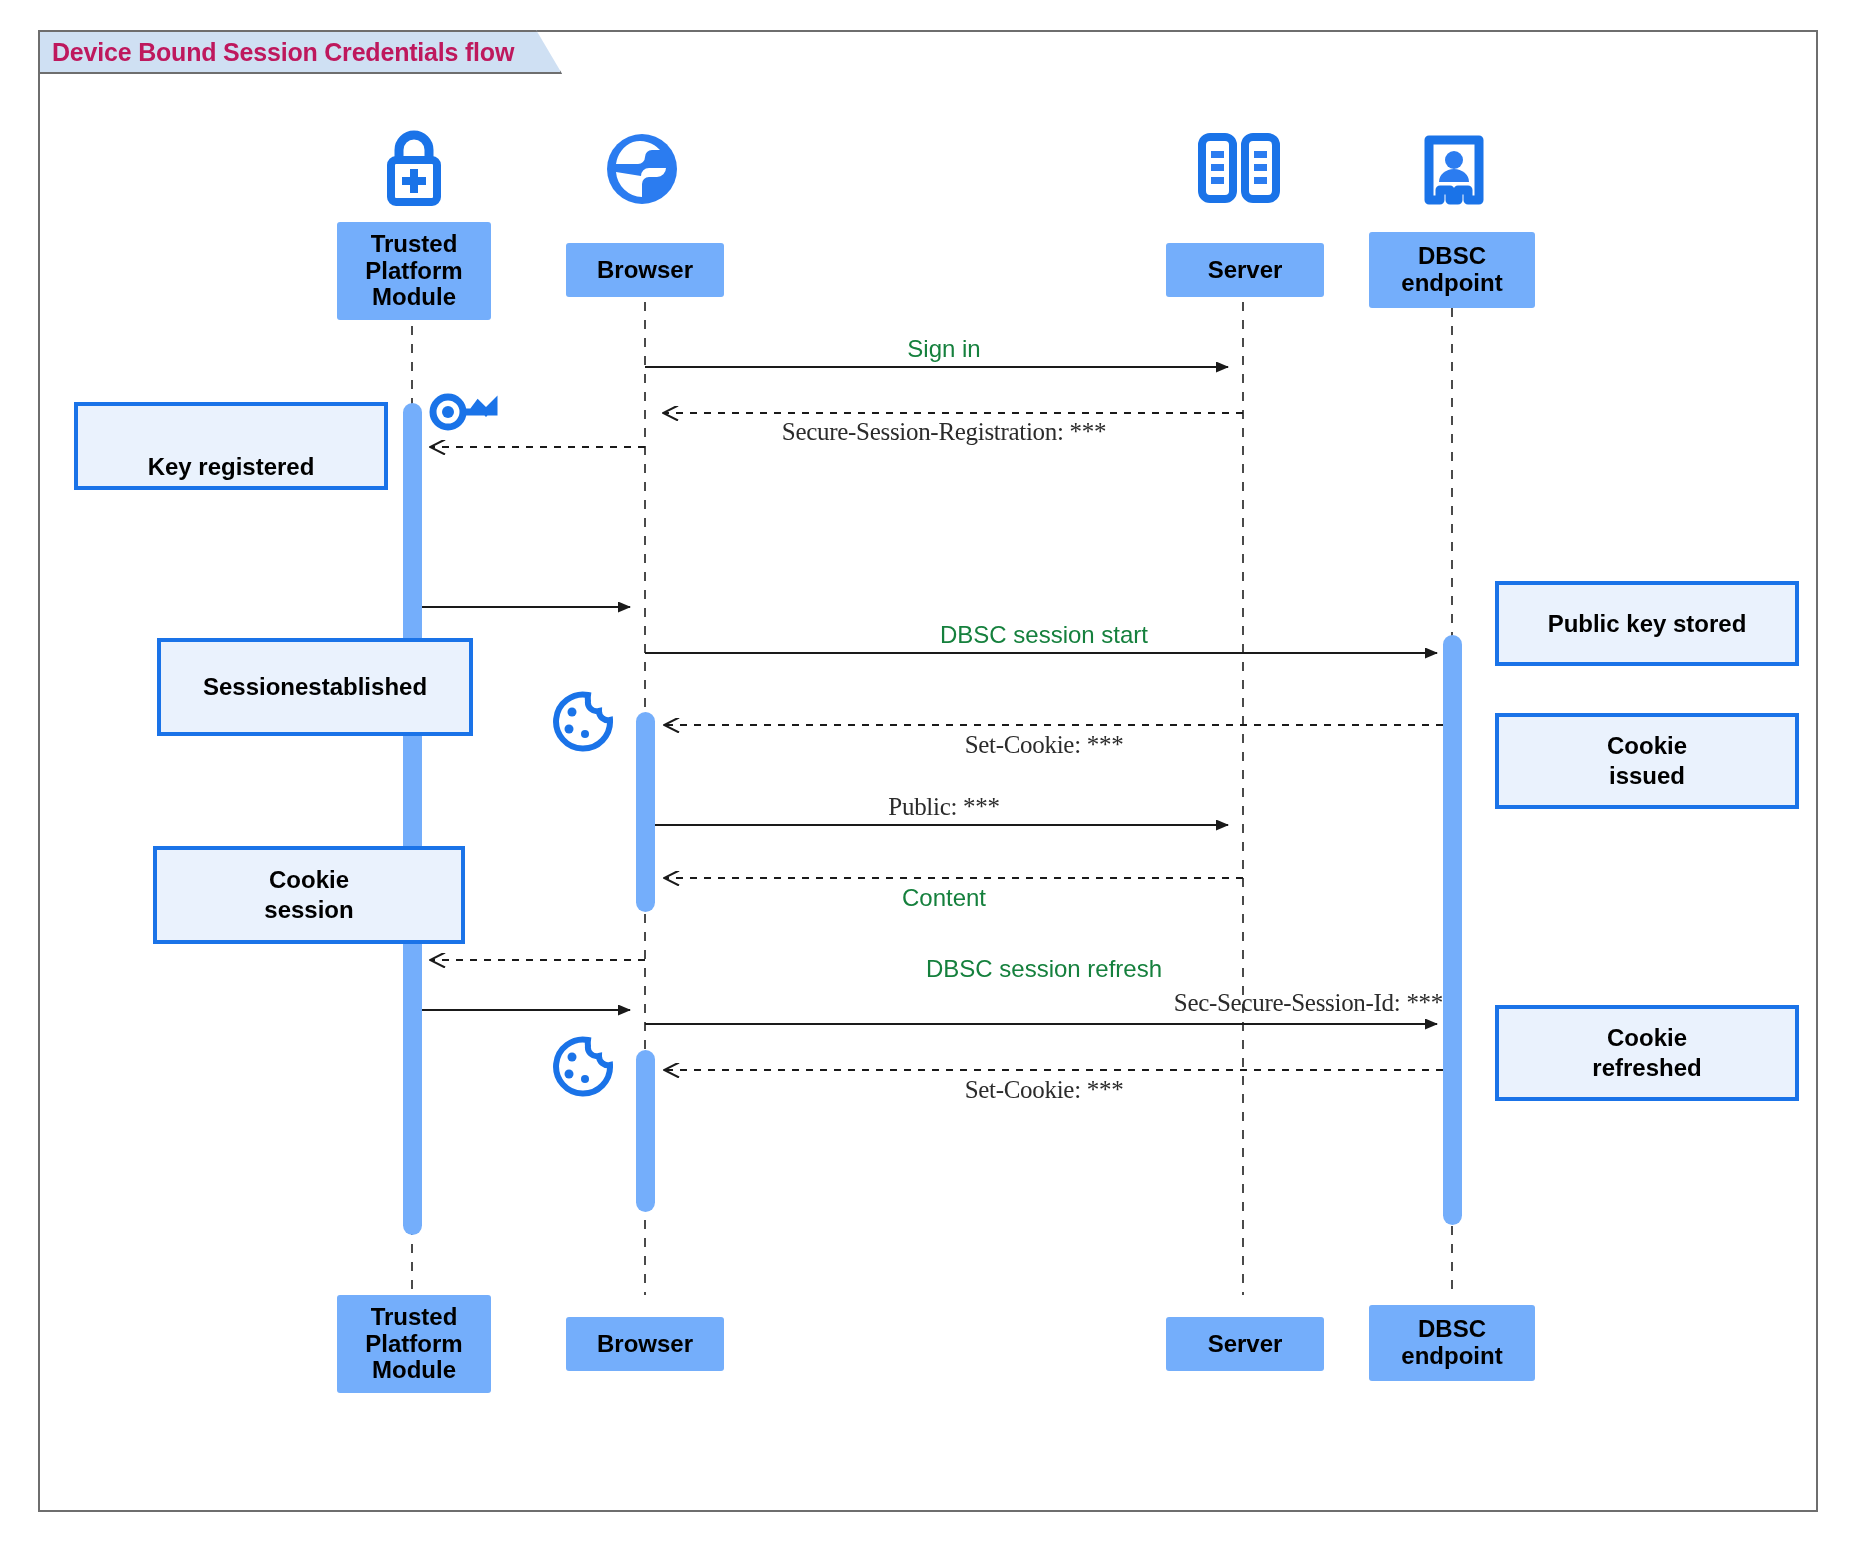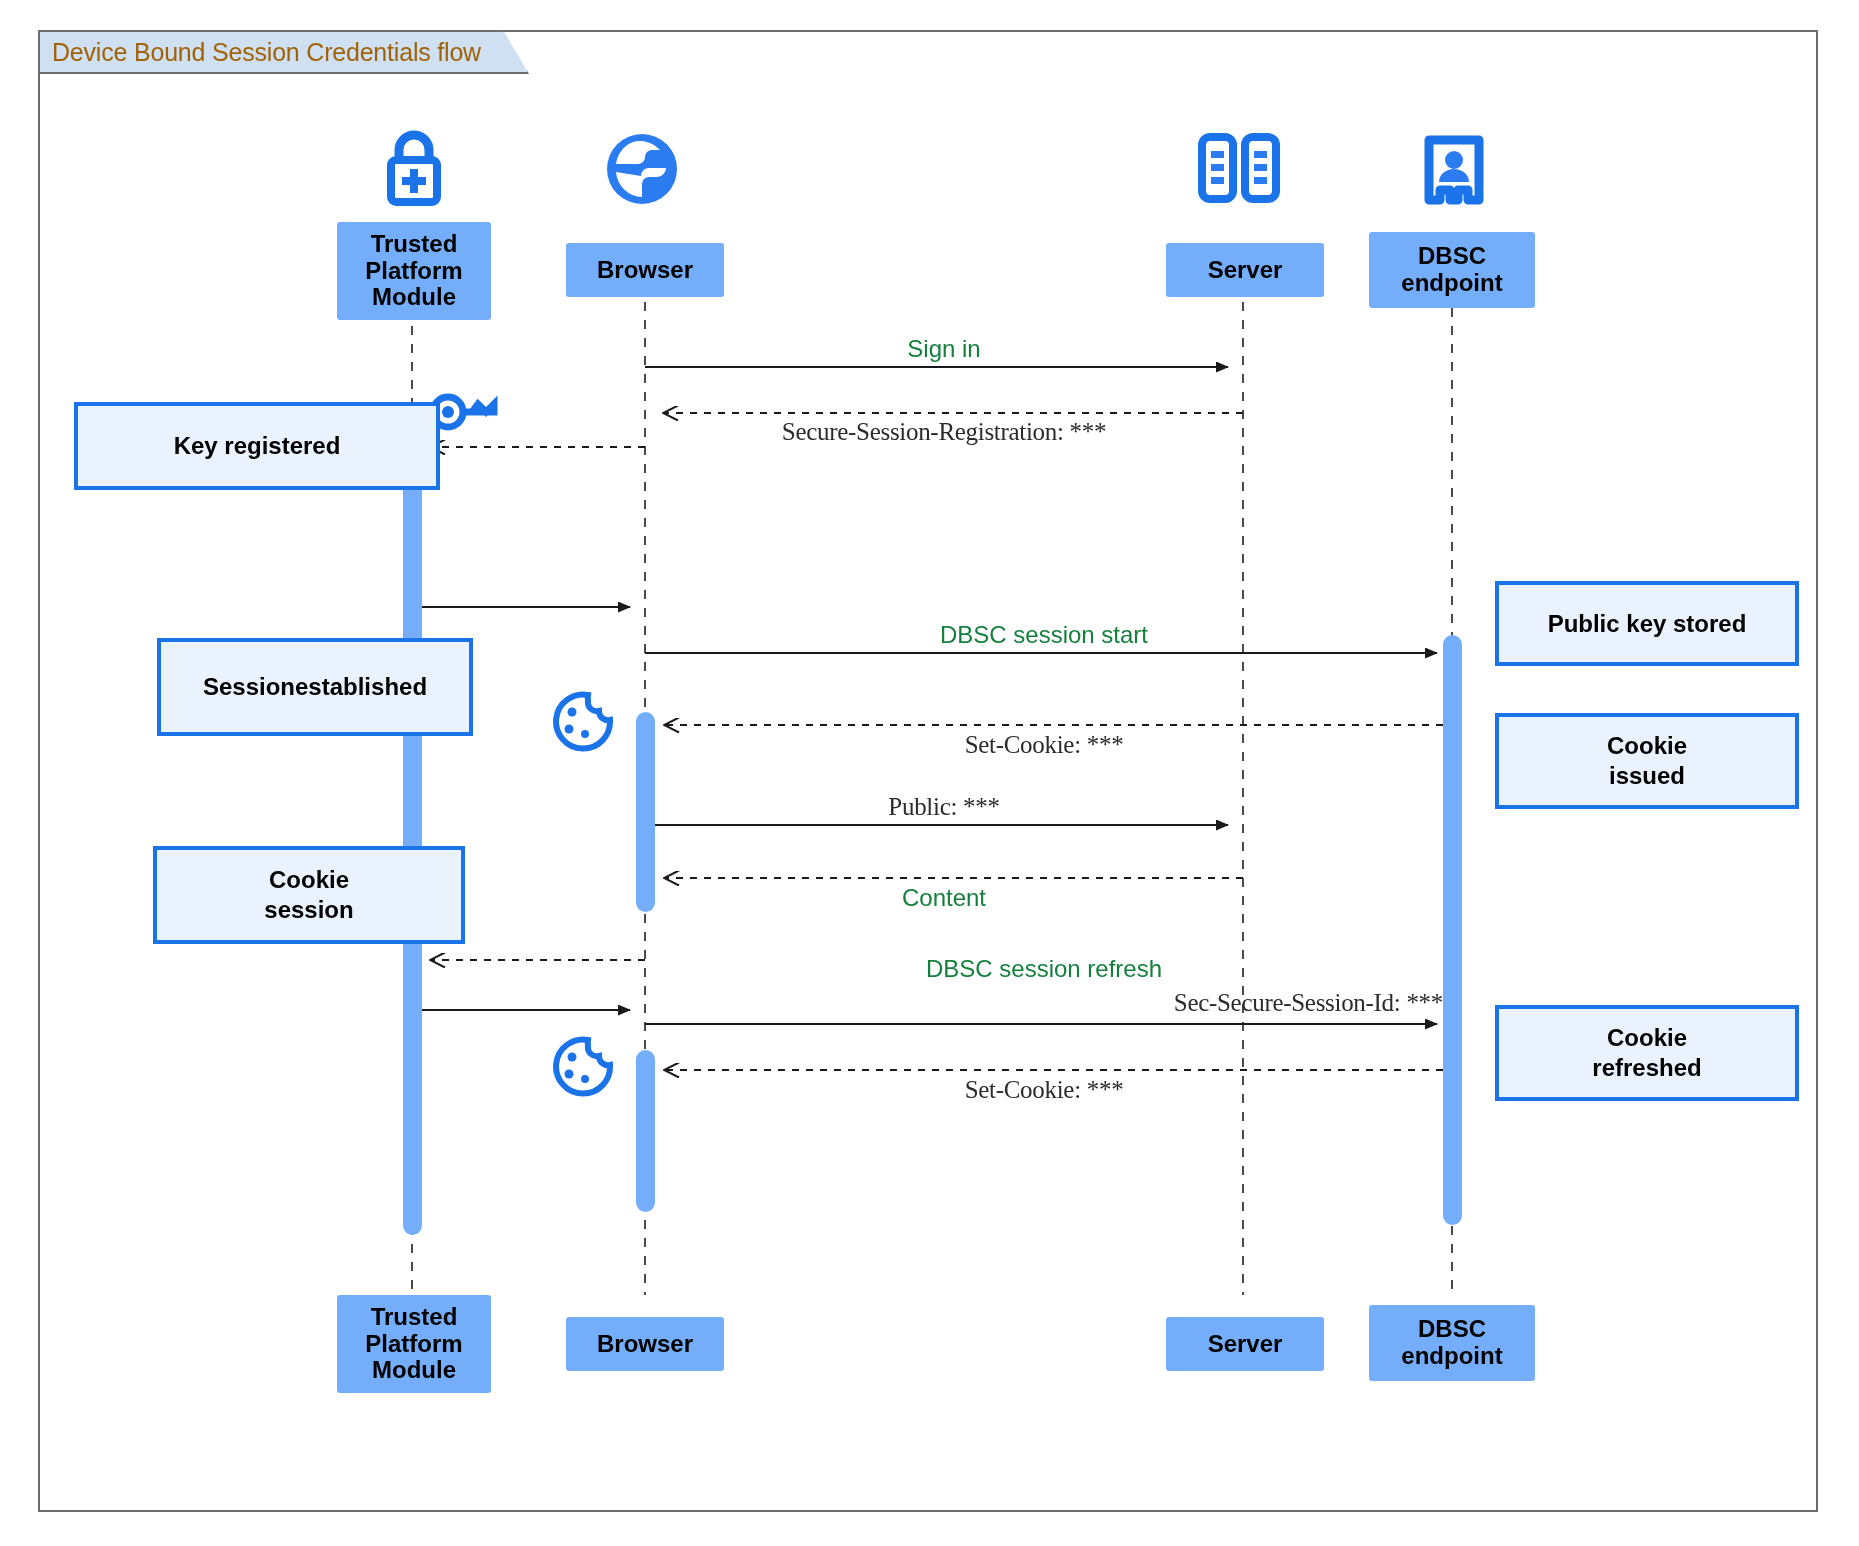--- a/index.html
+++ b/index.html
@@ -12,21 +12,21 @@
     border:2.5px solid #6e6e6e;background:#ffffff;box-sizing:border-box;
   }
   
   #title-tab{
     position:absolute;left:38px;top:30px;height:44px;
     background:#cfe0f3;border:2.5px solid #6e6e6e;box-sizing:border-box;
     padding:0 46px 0 12px;display:flex;align-items:center;
     -webkit-clip-path:polygon(0 0,calc(100% - 26px) 0,100% 100%,0 100%);
     clip-path:polygon(0 0,calc(100% - 26px) 0,100% 100%,0 100%);
   }
-  #title-tab .t{font-size:25px;font-weight:normal;color:#a16207;white-space:nowrap;letter-spacing:-.2px;}
+  #title-tab .t{font-size:25px;font-weight:bold;color:#be185d;white-space:nowrap;letter-spacing:-.2px;}
   
   .act{position:absolute;width:19px;background:#74aefb;border-radius:10px;}
 
   
   .pbox{
     position:absolute;background:#74aefb;border-radius:3px;
     display:flex;align-items:center;justify-content:center;text-align:center;
     font-weight:bold;font-size:24px;color:#000;line-height:1.12;
     box-sizing:border-box;padding:6px 10px;
   }
@@ -146,21 +146,21 @@
     <circle cx="21" cy="39" r="4.5" fill="#1a73e8"></circle>
     <circle cx="37" cy="44" r="4" fill="#1a73e8"></circle>
   </svg>
   <svg class="icon" style="left:548px;top:1035px;" width="66" height="62" viewBox="0 0 66 62">
     <path d="M40 5 a27 27 0 1 0 22 25 a9 9 0 0 1 -11 -9 a9 9 0 0 1 -11 -10 a22 22 0 0 1 0 -6 z" fill="#fff" stroke="#1a73e8" stroke-width="6"></path>
     <circle cx="24" cy="22" r="4.5" fill="#1a73e8"></circle>
     <circle cx="21" cy="39" r="4.5" fill="#1a73e8"></circle>
     <circle cx="37" cy="44" r="4" fill="#1a73e8"></circle>
   </svg>
 
-  <div class="note" style="left:74px;top:402px;width:366px;height:88px;">
+  <div class="note" style="left:74px;top:402px;width:314px;height:88px;align-items:flex-end;">
     <span>Key registered</span>
   </div>
   <div class="note" style="left:157px;top:638px;width:316px;height:98px;">
     <span>Session</span>
     <span>established</span>
   </div>
   <div class="note" style="left:153px;top:846px;width:312px;height:98px;flex-direction:column;">
     <span>Cookie</span>
     <span>session</span>
   </div>

